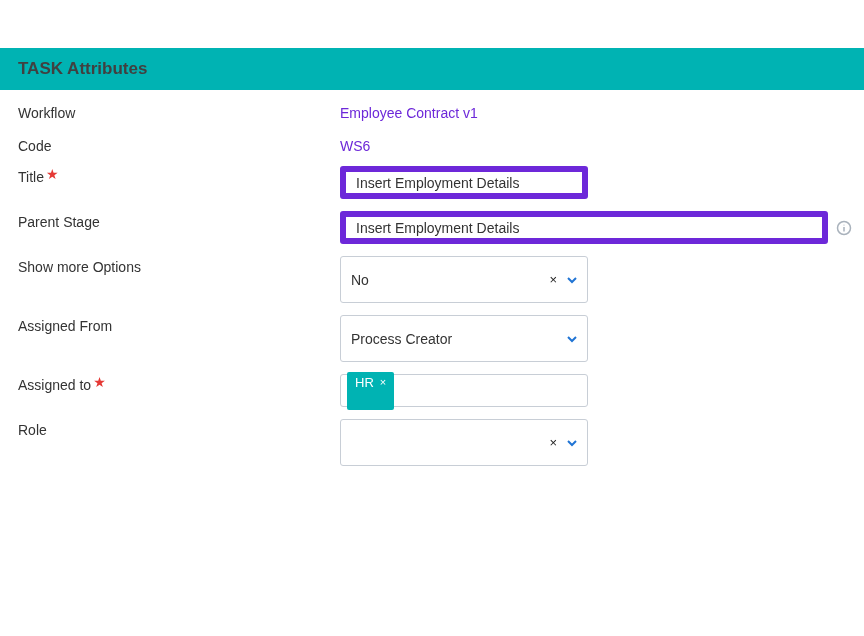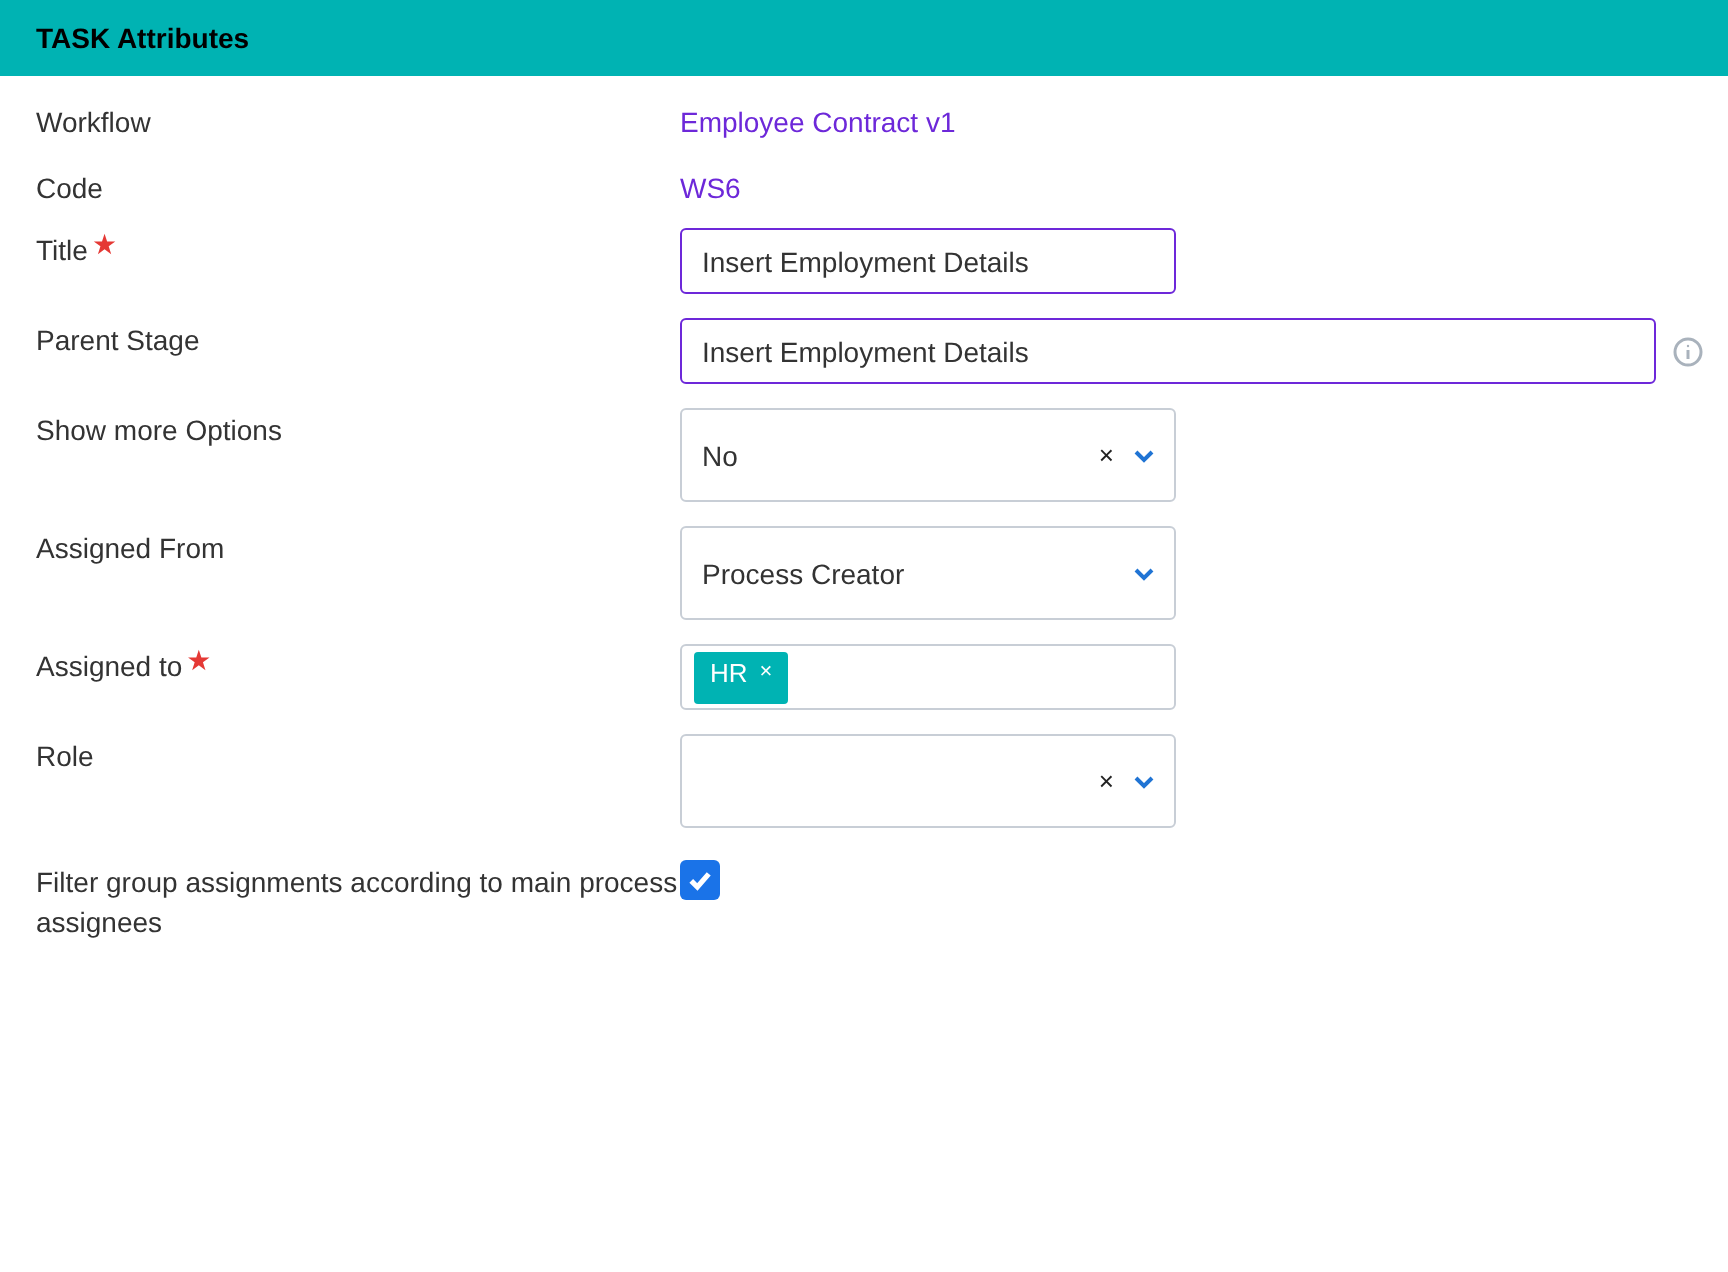--- a/index.html
+++ b/index.html
@@ -9,24 +9,25 @@
       font-family: "Segoe UI", Arial, sans-serif;
     }
     body {
       background: #fff;
       width: 864px;
       height: 636px;
       overflow: hidden;
     }
     .header {
       background: #00b3b3;
-      color: #000000;
+      color: #404040;
       padding: 11px 18px;
-      font-size: 14px;
+      font-size: 17px;
       font-weight: 600;
+      margin-top: 48px;
     }
     .form-area {
       padding: 0 18px 18px 18px;
     }
     .row {
       display: flex;
       align-items: flex-start;
       margin-top: 12px;
     }
     .row.compact {
@@ -58,21 +59,21 @@
       color: #6d28d9;
       padding-top: 3px;
     }
     .field-wrap {
       position: relative;
       display: flex;
       align-items: center;
     }
     input.text-input {
       height: 33px;
-      border: 1px solid #6d28d9;
+      border: 6px solid #6d28d9;
       border-radius: 3px;
       padding: 0 10px;
       font-size: 14px;
       color: #333;
       outline: none;
     }
     .select-box {
       height: 47px;
       border: 1px solid #c8ced6;
       border-radius: 3px;
@@ -116,21 +117,21 @@
       display: flex;
       align-items: center;
       padding: 0 8px 0 6px;
       background: #fff;
     }
     .tag {
       background: #00b3b3;
       color: #fff;
       border-radius: 2px;
       font-size: 13px;
-      padding: 3px 8px 8px 8px;
+      padding: 3px 8px 20px 8px;
       display: flex;
       align-items: center;
       gap: 6px;
     }
     .tag-x {
       color: #fff;
       font-size: 11px;
       cursor: pointer;
     }
     .info-icon {
@@ -263,26 +264,14 @@
       <span class="select-text"></span>
       <span class="clear-x">×</span>
       <span class="chevron">
         <svg width="12" height="8" viewBox="0 0 12 8">
             <polyline points="2,2 6,6 10,2"></polyline>
           </svg>
       </span>
     </div>
   </div>
 
-  <div class="row">
-    <div class="label multi">
-      <span>Filter group assignments according to main process assignees</span>
-    </div>
-    <div class="field-wrap">
-      <div class="checkbox">
-        <svg width="14" height="14" viewBox="0 0 16 16">
-            <polyline points="3,8.5 6.5,12 13,4.5"></polyline>
-          </svg>
-      </div>
-    </div>
-  </div>
 
 </div>
 
 </body></html>

